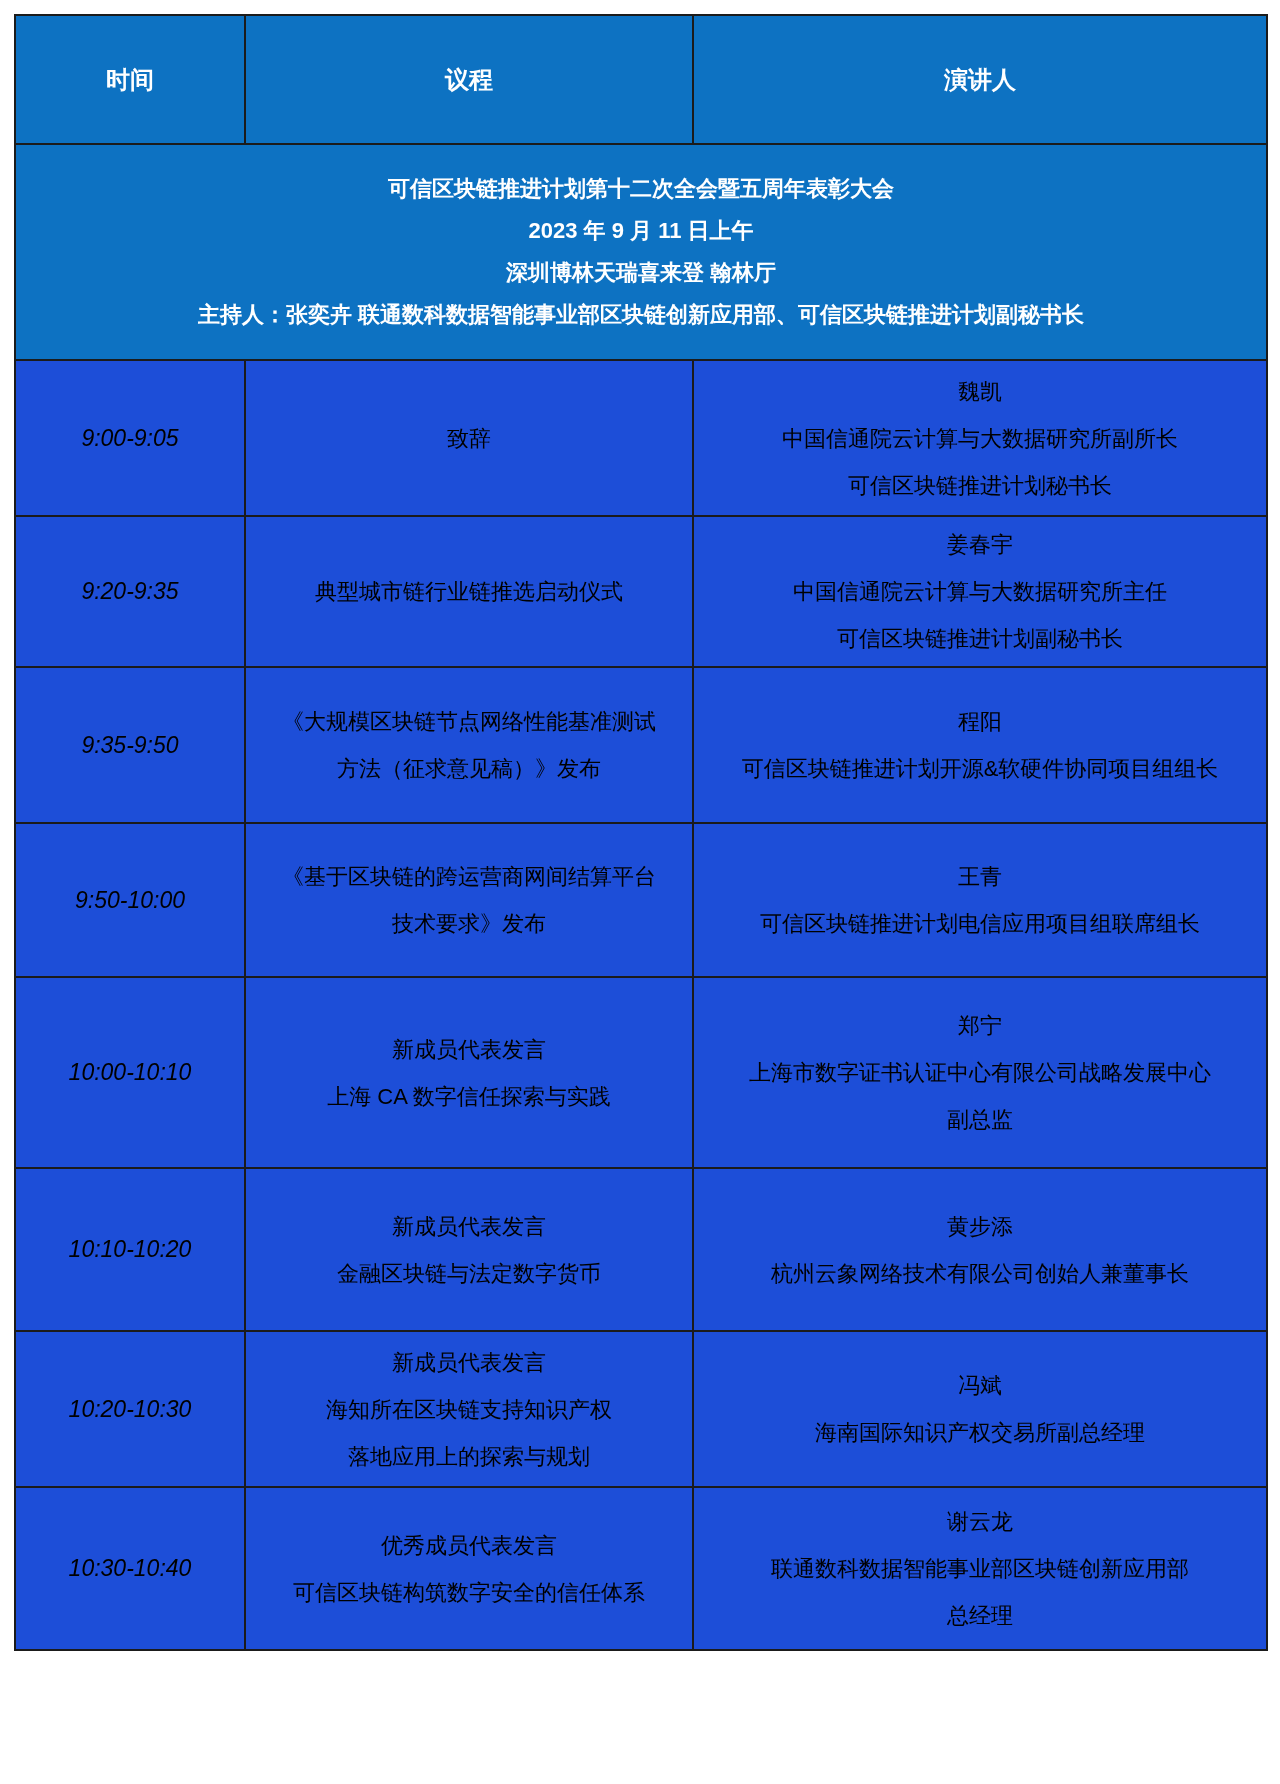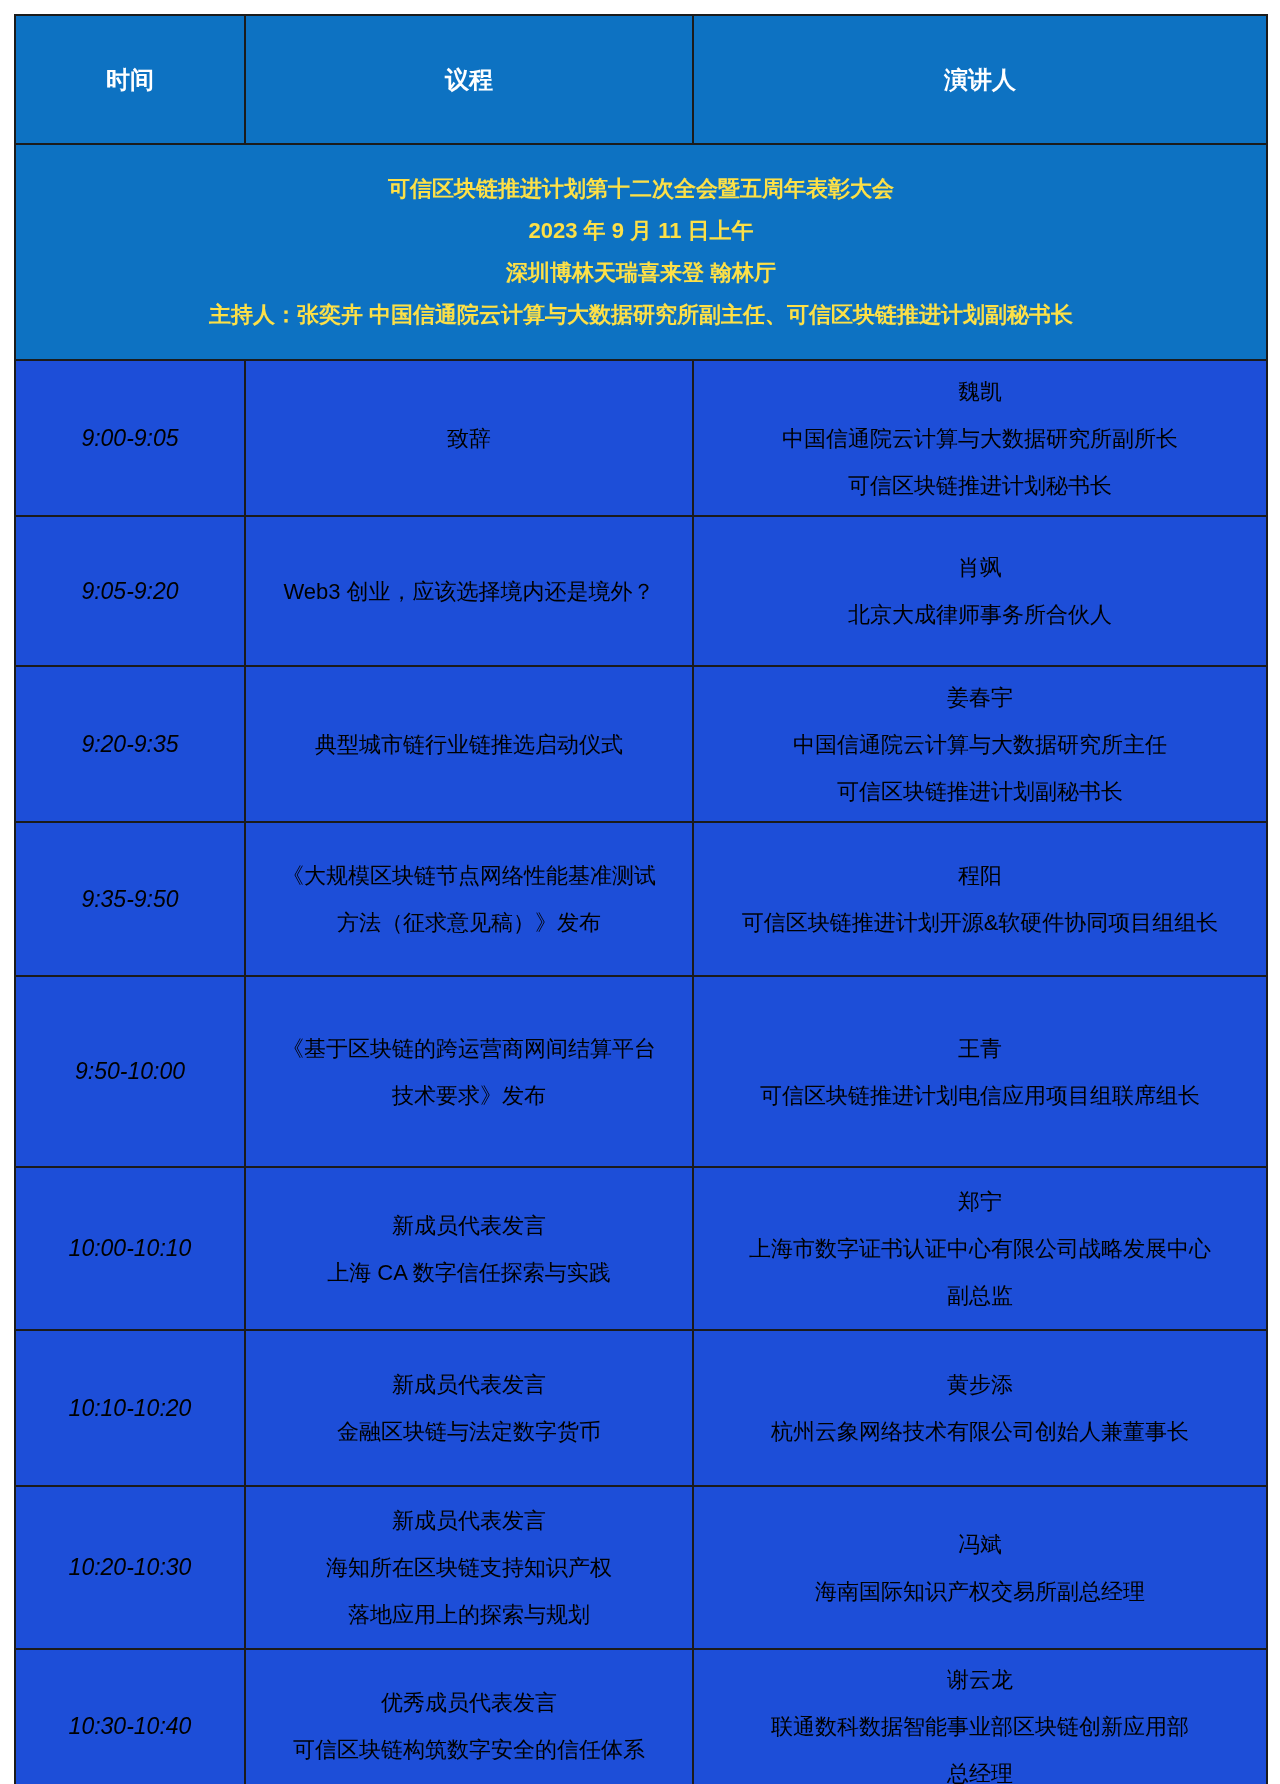--- a/index.html
+++ b/index.html
@@ -23,21 +23,21 @@
     border:2px solid #1b1b1b;
     text-align:center;
     vertical-align:middle;
     padding:4px 16px;
     box-sizing:border-box;
     overflow:hidden;
   }
   
   .banner-cell{
     background:#0d72c2;
-    color:#fde047;
+    color:#ffffff;
     height:216px;
     padding:18px 10px;
   }
   .banner-line{
     font-weight:bold;
     font-size:22px;
     line-height:42px;
     white-space:nowrap;
   }
   
@@ -73,21 +73,21 @@
     <col class="c-time">
     <col class="c-agenda">
     <col class="c-speaker">
   </colgroup>
   <tbody>
     <tr>
       <td class="banner-cell" colspan="3">
         <div class="banner-line">可信区块链推进计划第十二次全会暨五周年表彰大会</div>
         <div class="banner-line">2023 年 9 月 11 日上午</div>
         <div class="banner-line">深圳博林天瑞喜来登 翰林厅</div>
-        <div class="banner-line">主持人：张奕卉 中国信通院云计算与大数据研究所副主任、可信区块链推进计划副秘书长</div>
+        <div class="banner-line">主持人：张奕卉 联通数科数据智能事业部区块链创新应用部、可信区块链推进计划副秘书长</div>
       </td>
     </tr>
   </tbody>
   <thead>
     <tr>
       <th>时间</th>
       <th>议程</th>
       <th>演讲人</th>
     </tr>
   </thead>
@@ -100,32 +100,20 @@
           <div class="line">致辞</div>
         </td>
         <td class="speaker-cell">
           <div class="line">魏凯</div>
           <div class="line">中国信通院云计算与大数据研究所副所长</div>
           <div class="line">可信区块链推进计划秘书长</div>
         </td>
       </tr>
       <tr>
         <td class="time-cell">
-          <div class="line">9:05-9:20</div>
-        </td>
-        <td class="agenda-cell">
-          <div class="line">Web3 创业，应该选择境内还是境外？</div>
-        </td>
-        <td class="speaker-cell">
-          <div class="line">肖飒</div>
-          <div class="line">北京大成律师事务所合伙人</div>
-        </td>
-      </tr>
-      <tr>
-        <td class="time-cell">
           <div class="line">9:20-9:35</div>
         </td>
         <td class="agenda-cell">
           <div class="line">典型城市链行业链推选启动仪式</div>
         </td>
         <td class="speaker-cell">
           <div class="line">姜春宇</div>
           <div class="line">中国信通院云计算与大数据研究所主任</div>
           <div class="line">可信区块链推进计划副秘书长</div>
         </td>

